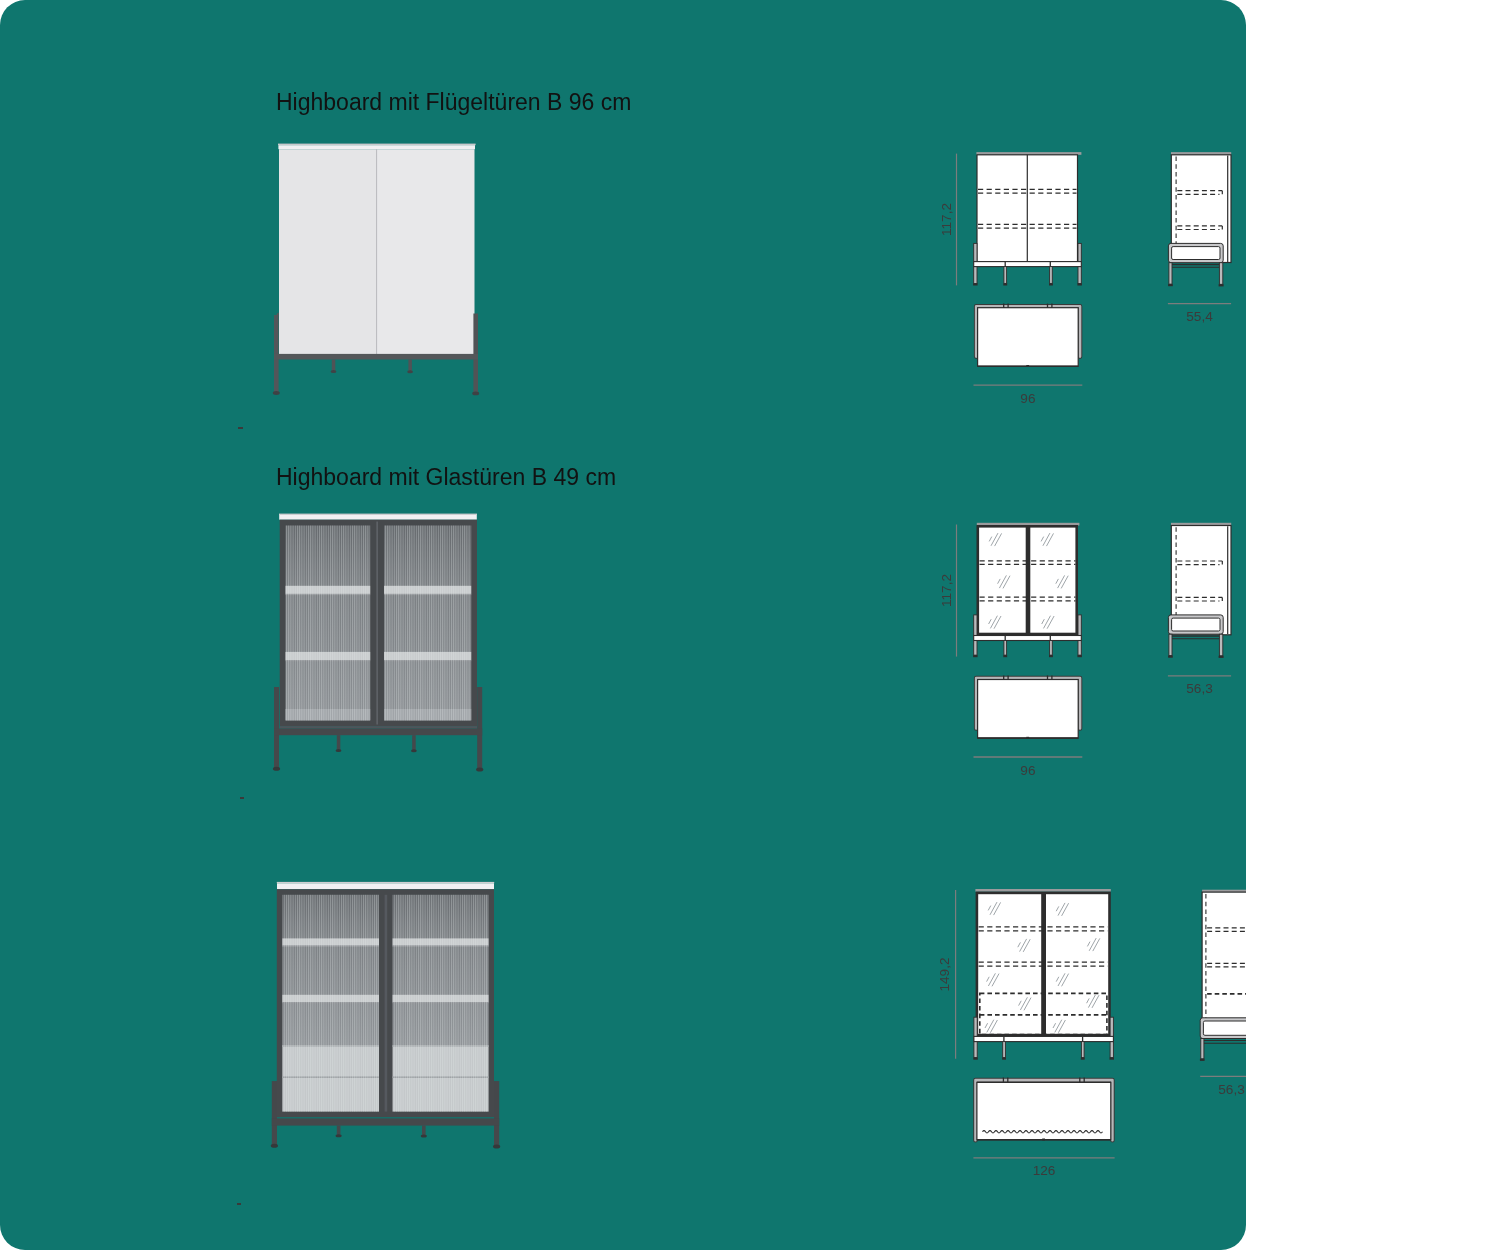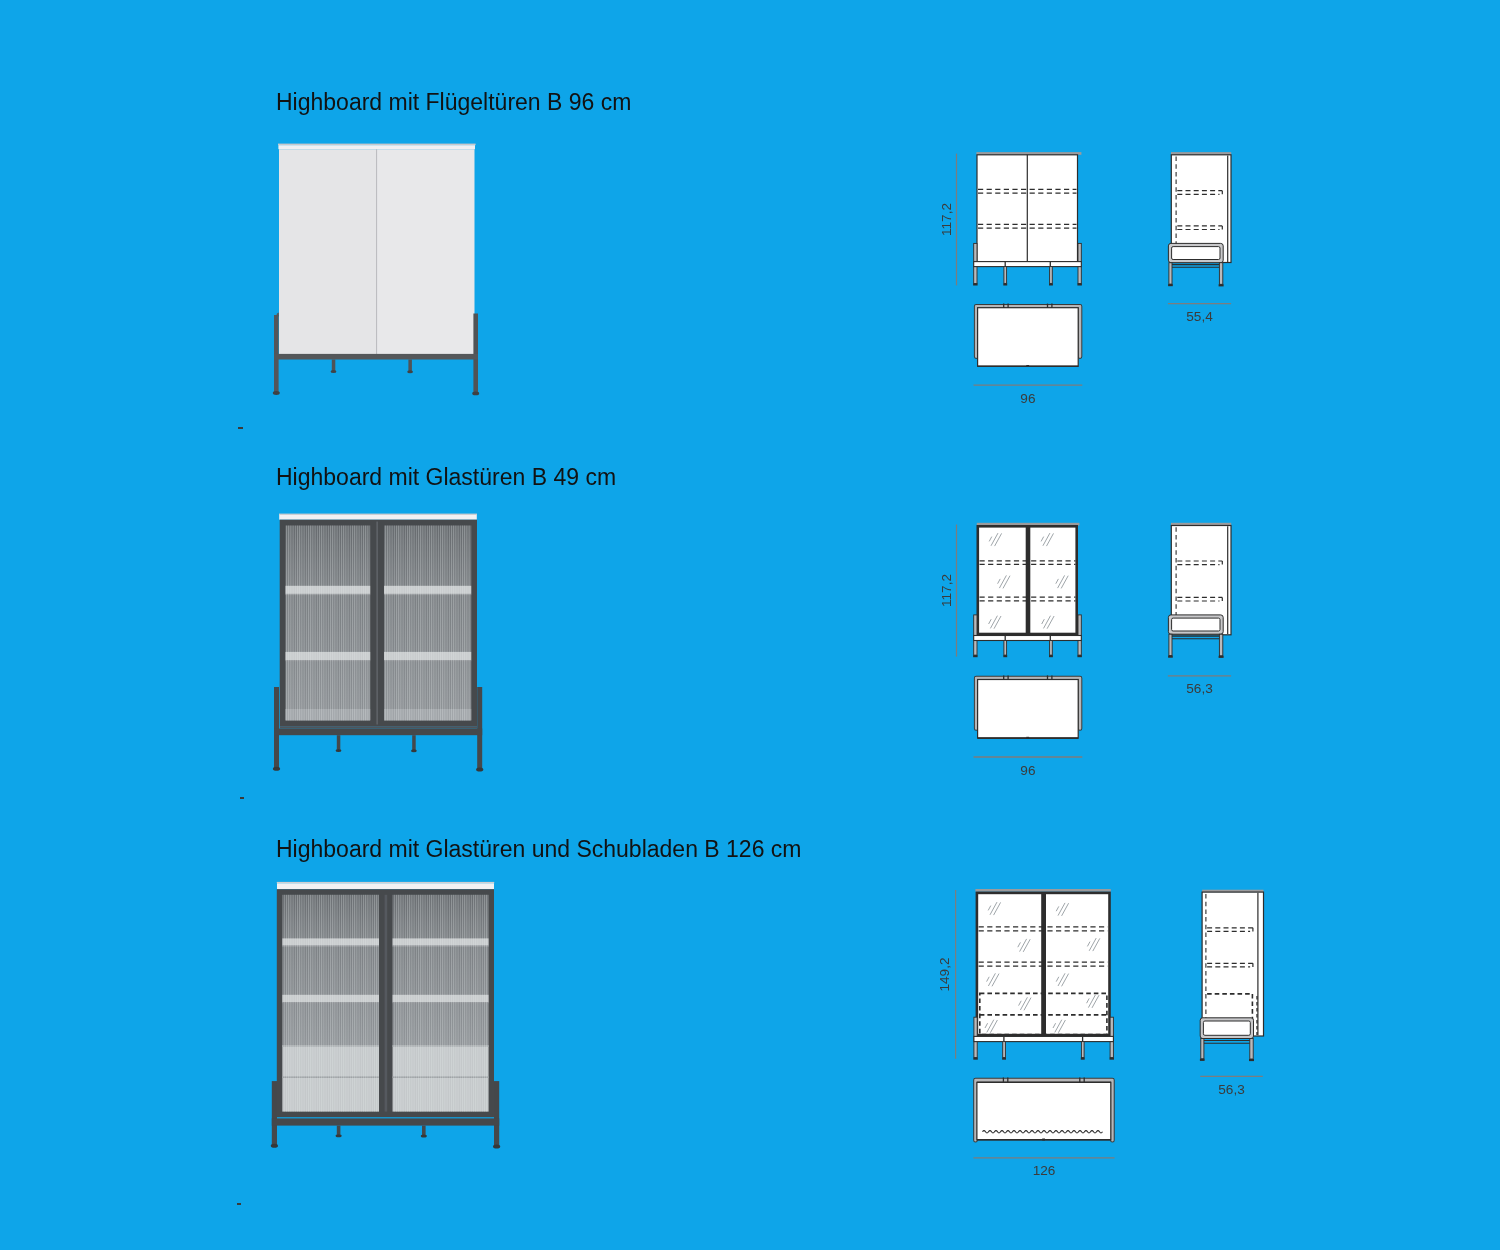--- a/index.html
+++ b/index.html
@@ -1,29 +1,28 @@
 <!DOCTYPE html>
 <html><head>
 <meta charset="utf-8">
 <style>
   html,body{margin:0;padding:0;background:#ffffff;}
-  .wrap{position:relative;width:1500px;height:1250px;background:#0ea5e9;overflow:hidden;font-family:"Liberation Sans",sans-serif;}
+  .wrap{position:relative;width:1246px;height:1250px;background:#0f766e;overflow:hidden;font-family:"Liberation Sans",sans-serif;border-radius:25px;}
   h2{position:absolute;margin:0;font-weight:400;font-size:23px;line-height:1;color:#121212;letter-spacing:0px;white-space:nowrap;}
   svg{position:absolute;left:0;top:0;}
   svg text{font-family:"Liberation Sans",sans-serif;fill:#3b3b3b;}
 </style>
 </head>
 <body>
 <div class="wrap">
 
 <h2 style="left:276px;top:91px">Highboard mit Flügeltüren B 96 cm</h2>
 
 <h2 style="left:276px;top:466px">Highboard mit Glastüren B 49 cm</h2>
 
-<h2 style="left:276px;top:838px">Highboard mit Glastüren und Schubladen B 126 cm</h2>
 
 <div style="position:absolute;left:238px;top:426.5px;width:4.5px;height:2.2px;background:#3a3a3a"></div>
 
 <div style="position:absolute;left:239.5px;top:796.5px;width:4.5px;height:2.2px;background:#3a3a3a"></div>
 
 <div style="position:absolute;left:237px;top:1203.2px;width:4px;height:2px;background:#3a3a3a"></div>
 <svg width="1500" height="1250" viewBox="0 0 1500 1250">
 <defs>
 <pattern id="flute" width="2.2" height="8" patternUnits="userSpaceOnUse">
   <rect x="0" y="0" width="1.0" height="8" fill="rgba(232,236,238,0.34)"></rect>

